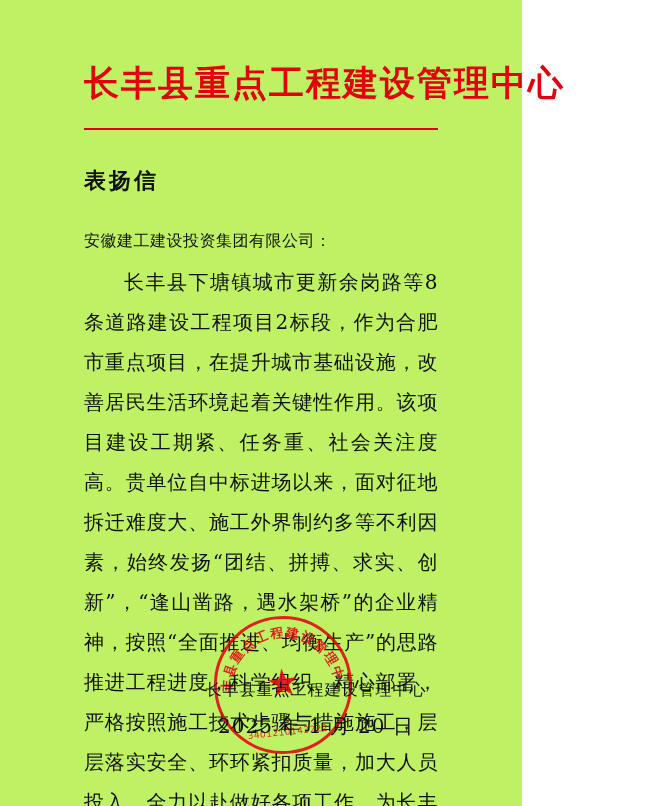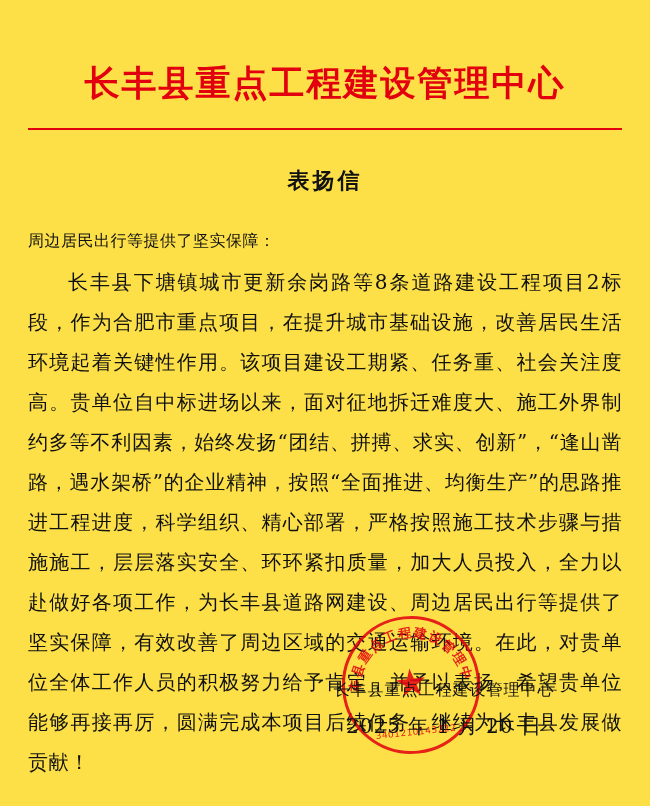--- a/index.html
+++ b/index.html
@@ -8,47 +8,46 @@
     background: #ffffff;
   }
   body {
     width: 650px;
     height: 806px;
     font-family: "DejaVu Serif", "Liberation Serif", serif;
     position: relative;
     overflow: hidden;
   }
   .page {
-    width: 650px;
+    width: 522px;
     height: 806px;
     position: relative;
-    background: #fde047;
+    background: #bef264;
     box-sizing: border-box;
-    padding: 0 28px;
+    padding: 0 84px;
   }
   .letterhead {
     text-align: center;
     padding-top: 62px;
   }
   .letterhead-title {
     color: #e2000f;
     font-size: 35px;
     font-weight: bold;
     letter-spacing: 2px;
     line-height: 1.2;
     font-family: "DejaVu Serif", "Liberation Serif", serif;
     white-space: nowrap;
   }
   .letterhead-rule {
     margin-top: 24px;
     border-top: 2px solid #e2000f;
     width: 100%;
   }
   .doc-title {
-    text-align: center;
     font-size: 22px;
     font-weight: bold;
     color: #111111;
     margin-top: 36px;
     letter-spacing: 3px;
   }
   .recipient {
     margin-top: 30px;
     font-size: 16px;
     color: #111111;
@@ -141,21 +140,21 @@
 
 <div class="page">
 
   <div class="letterhead">
     <div class="letterhead-title">长丰县重点工程建设管理中心</div>
     <div class="letterhead-rule"></div>
   </div>
 
   <div class="doc-title">表扬信</div>
 
-  <div class="recipient">周边居民出行等提供了坚实保障：</div>
+  <div class="recipient">安徽建工建设投资集团有限公司：</div>
 
   <div class="body-text">长丰县下塘镇城市更新余岗路等8条道路建设工程项目2标段，作为合肥市重点项目，在提升城市基础设施，改善居民生活环境起着关键性作用。该项目建设工期紧、任务重、社会关注度高。贵单位自中标进场以来，面对征地拆迁难度大、施工外界制约多等不利因素，始终发扬“团结、拼搏、求实、创新”，“逢山凿路，遇水架桥”的企业精神，按照“全面推进、均衡生产”的思路推进工程进度，科学组织、精心部署，严格按照施工技术步骤与措施施工，层层落实安全、环环紧扣质量，加大人员投入，全力以赴做好各项工作，为长丰县道路网建设、周边居民出行等提供了坚实保障，有效改善了周边区域的交通运输环境。在此，对贵单位全体工作人员的积极努力给予肯定，并予以表扬。希望贵单位能够再接再厉，圆满完成本项目后续任务，继续为长丰县发展做贡献！</div>
 
   <div class="seal">
     <div class="seal-inner"></div>
     <svg class="seal-arc" viewBox="0 0 132 132">
       <defs>
         <path id="arcTop" d="M 14,70 A 52,52 0 0 1 118,70"></path>
       </defs>
       <text>

